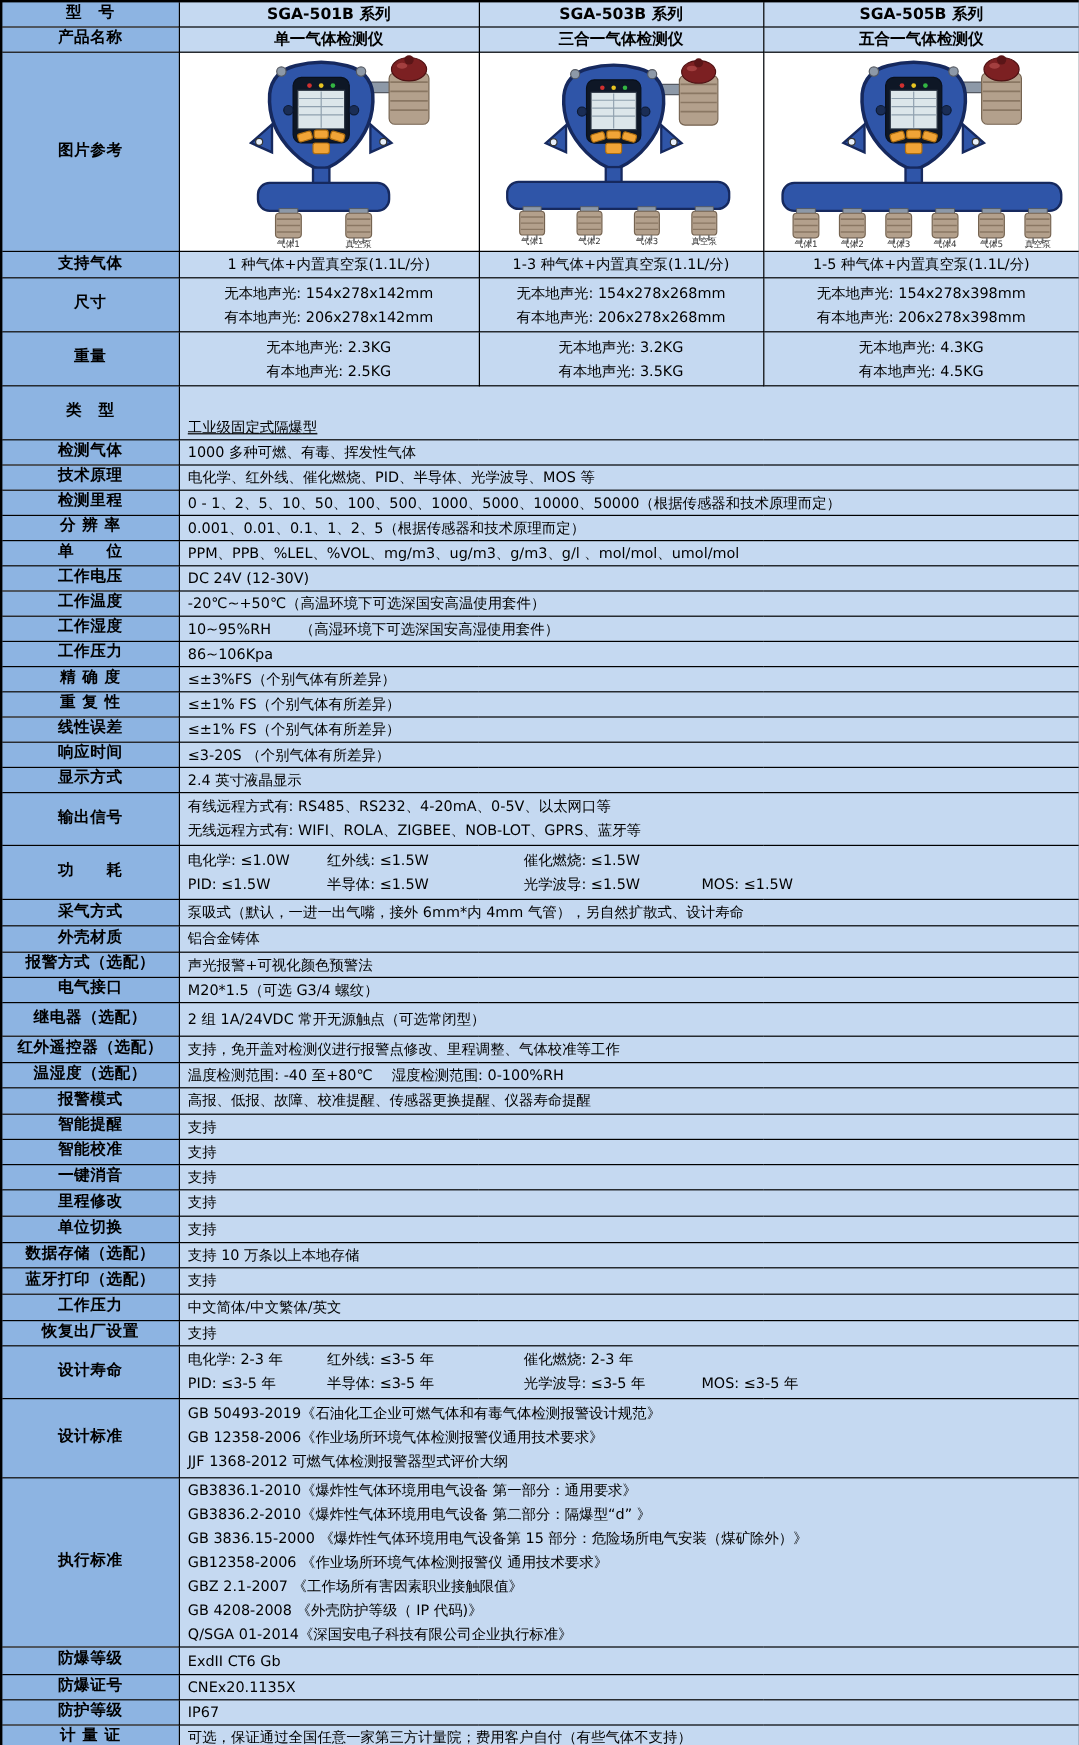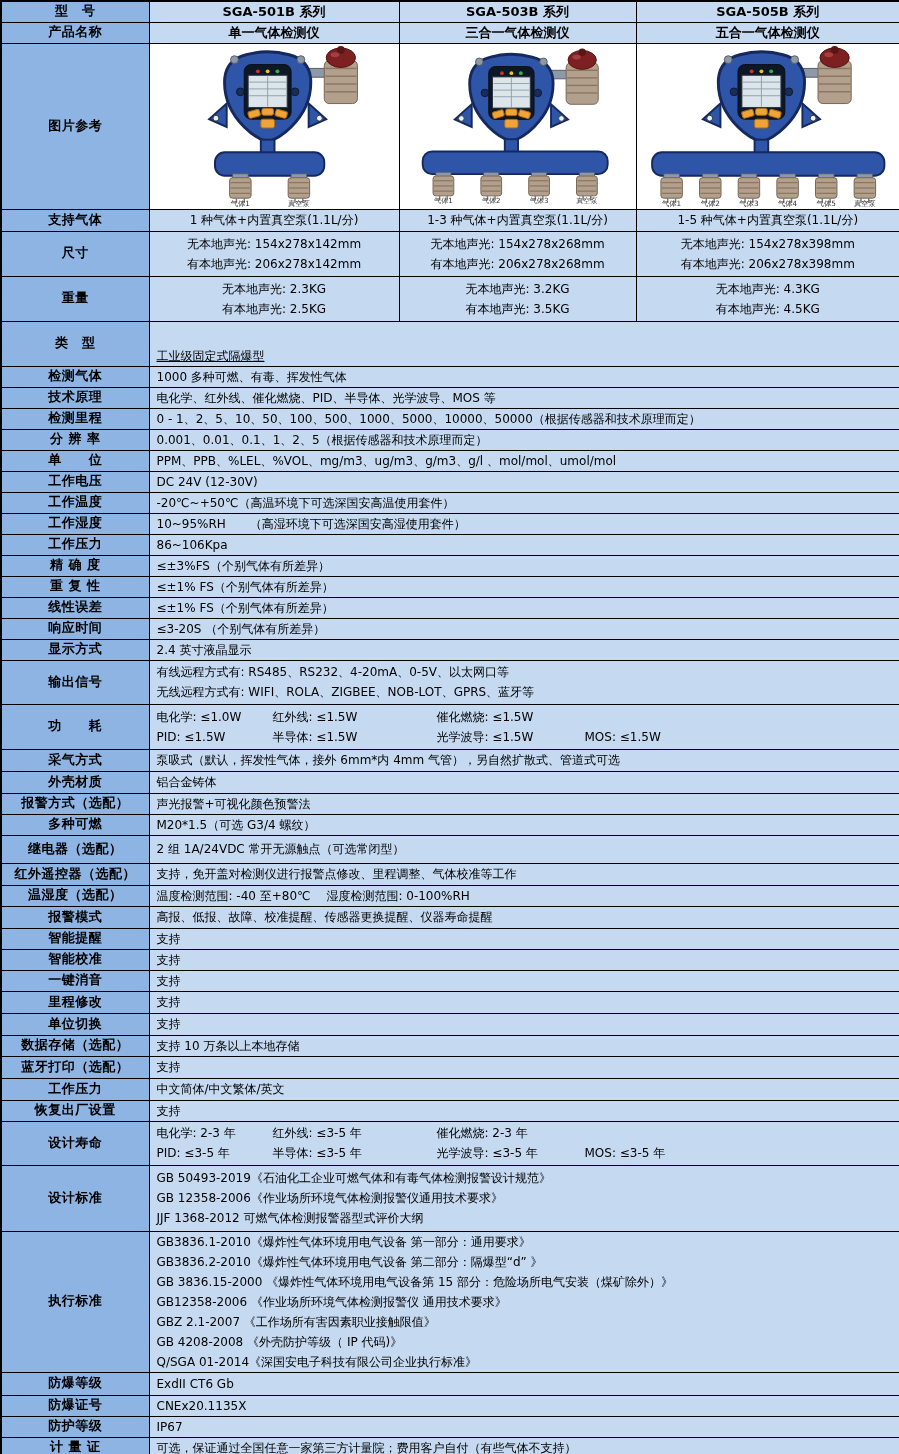--- a/index.html
+++ b/index.html
@@ -416,37 +416,37 @@
         <tr style="height: 45px;">
           <td class="label-cell">功　　耗</td>
           <td colspan="3" class="val-cell left">
             <div class="line cols"><span>电化学: ≤1.0W</span><span>红外线: ≤1.5W</span><span>催化燃烧: ≤1.5W</span><span></span></div>
             <div class="line cols"><span>PID: ≤1.5W</span><span>半导体: ≤1.5W</span><span>光学波导: ≤1.5W</span><span>MOS: ≤1.5W</span></div>
           </td>
         </tr>
         <tr style="height: 22px;">
           <td class="label-cell">采气方式</td>
           <td colspan="3" class="val-cell left">
-            <div class="line">泵吸式（默认，挥发性气体，接外 6mm*内 4mm 气管），另自然扩散式、管道式可选</div>
+            <div class="line">泵吸式（默认，一进一出气嘴，接外 6mm*内 4mm 气管），另自然扩散式、设计寿命</div>
           </td>
         </tr>
         <tr style="height: 22px; padding-left: 24px;">
           <td class="label-cell">外壳材质</td>
           <td colspan="3" class="val-cell left">
             <div class="line">铝合金铸体</div>
           </td>
         </tr>
         <tr style="height: 21px;">
           <td class="label-cell">报警方式（选配）</td>
           <td colspan="3" class="val-cell left">
             <div class="line">声光报警+可视化颜色预警法</div>
           </td>
         </tr>
         <tr style="height: 21px;">
-          <td class="label-cell">多种可燃</td>
+          <td class="label-cell">电气接口</td>
           <td colspan="3" class="val-cell left">
             <div class="line">M20*1.5（可选 G3/4 螺纹）</div>
           </td>
         </tr>
         <tr style="height: 28px;">
           <td class="label-cell">继电器（选配）</td>
           <td colspan="3" class="val-cell left">
             <div class="line">2 组 1A/24VDC 常开无源触点（可选常闭型）</div>
           </td>
         </tr>

